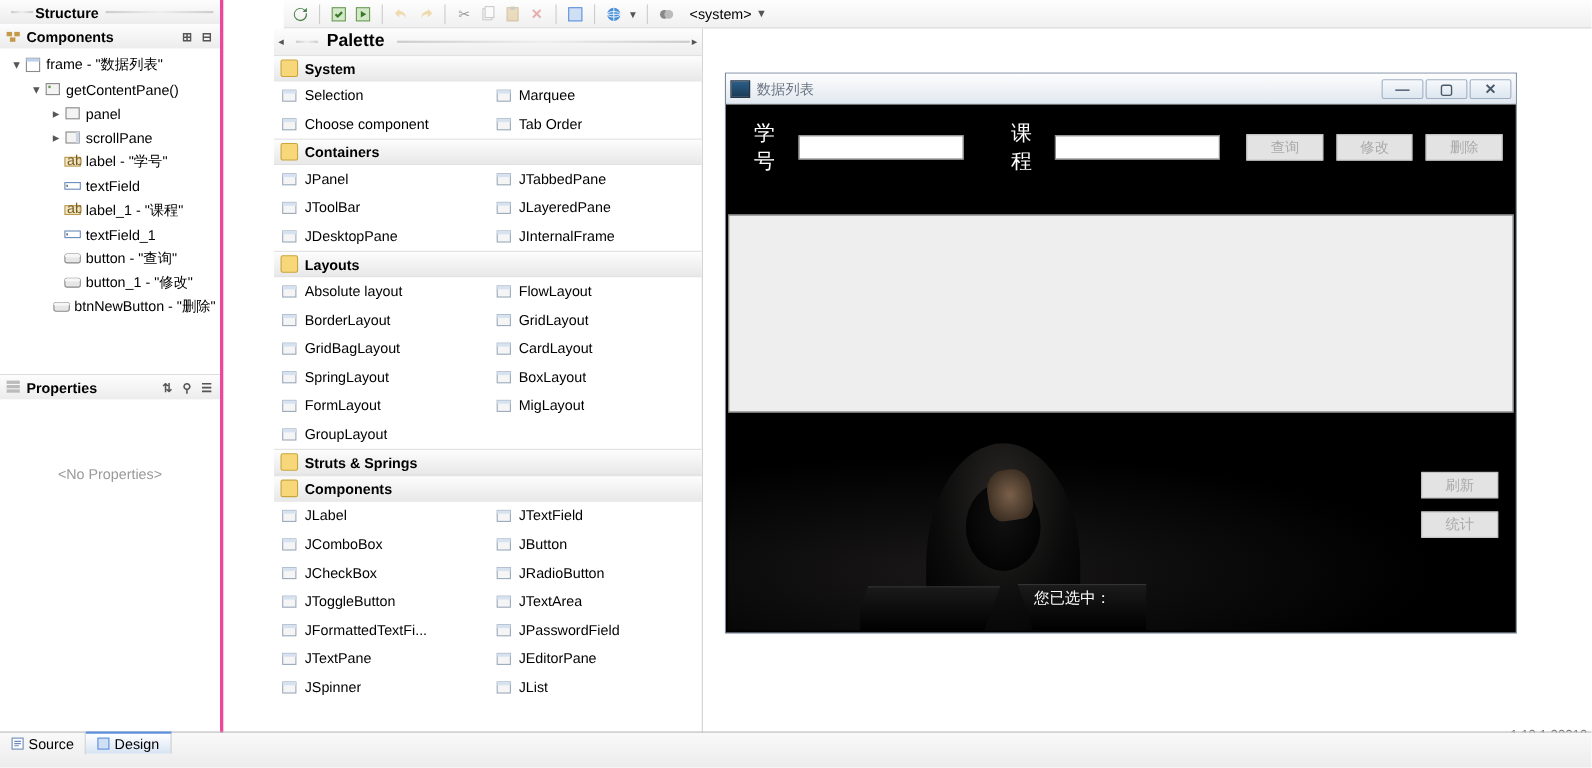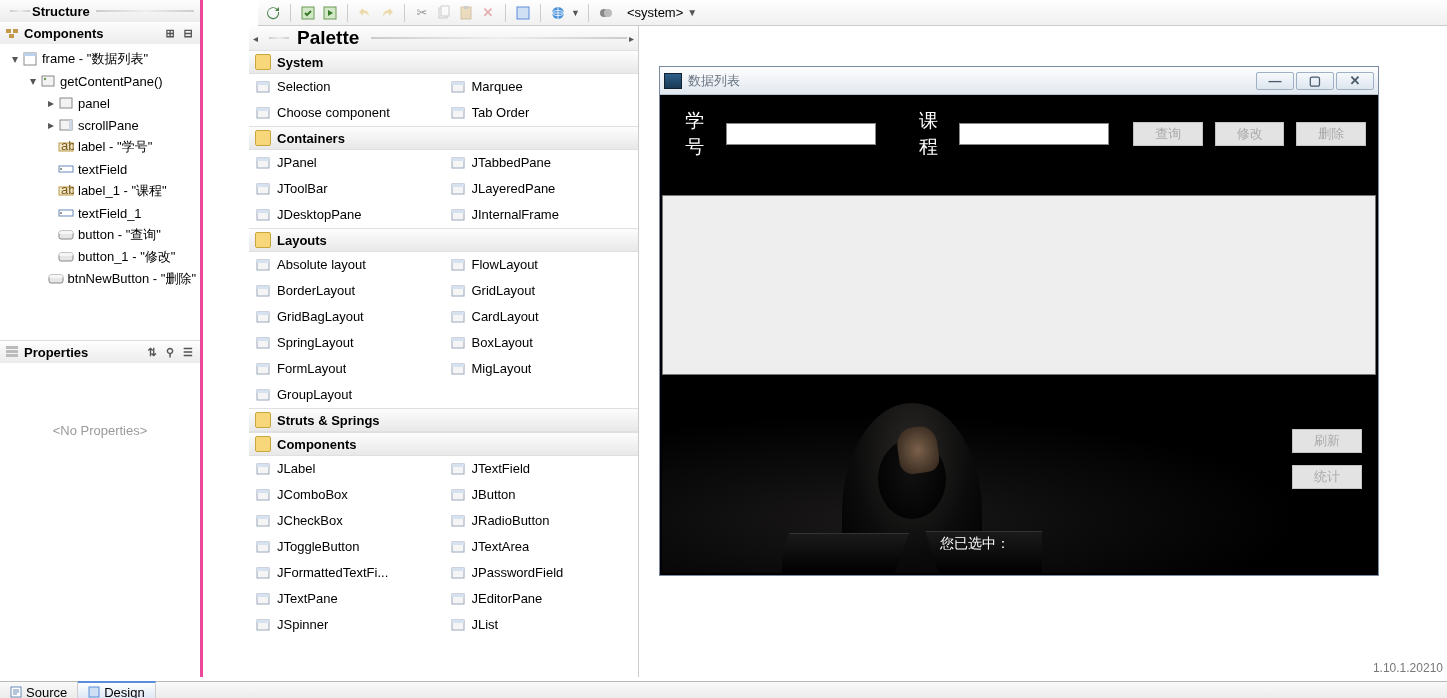--- a/index.html
+++ b/index.html
@@ -26,21 +26,21 @@
 .tree-row .ic { width: 16px; height: 16px; margin-right: 4px; display: inline-flex; align-items: center; justify-content: center; }
 .tree-row .lbl { color: #000; }
 
 .props { position: absolute; left: 0; top: 340px; right: 0; bottom: 0; border-top: 1px solid #ddd; }
 .props-body { padding: 60px 0; text-align: center; color: #9a9a9a; }
 
 
 .mid-col { position: absolute; left: 249px; top: 26px; width: 390px; bottom: 21px; border-right: 1px solid #ccc; background: #fff; display: flex; flex-direction: column; }
 .palette-head { height: 24px; display: flex; align-items: center; padding: 0 4px; background: linear-gradient(#fdfdfd,#eee); }
 .palette-head .arrow-l { width: 10px; font-size: 10px; color: #555; }
-.palette-head .title { font-weight: bold; font-size: 19px; margin: 0 6px; }
+.palette-head .title { font-weight: bold; font-size: 16px; margin: 0 6px; }
 .palette-head .arrow-r { margin-left: auto; font-size: 10px; color: #555; }
 
 .palette-scroll { flex: 1; overflow-y: auto; overflow-x: hidden; position: relative; }
 .cat-header { background: linear-gradient(#fdfdfd,#e8e8e8); height: 24px; display: flex; align-items: center; padding-left: 6px; font-weight: bold; border-top: 1px solid #e0e0e0; border-bottom: 1px solid #e0e0e0; }
 .cat-header .folder { width: 16px; height: 16px; margin-right: 6px; background: #f7d77a; border: 1px solid #c9a63c; border-radius: 2px; }
 .cat-grid { display: grid; grid-template-columns: 1fr 1fr; }
 .pal-item { height: 26px; display: flex; align-items: center; padding-left: 6px; border-bottom: 1px solid transparent; }
 .pal-item .glyph { width: 16px; height: 16px; margin-right: 6px; display: inline-flex; align-items: center; justify-content: center; }
 .pal-item .t { overflow: hidden; text-overflow: ellipsis; white-space: nowrap; }
 
@@ -65,21 +65,21 @@
 .search-row input { width: 150px; height: 22px; background: #fff; border: 1px solid #888; padding: 0 4px; font-size: 13px; }
 .btn-gray { width: 70px; height: 24px; background: #e3e3e3; border: 1px solid #c4c4c4; color: #aaa; text-align: center; line-height: 22px; cursor: pointer; }
 .scrollpane { position: absolute; top: 100px; left: 2px; right: 2px; height: 180px; background: #eeeeee; border: 1px solid #777; overflow-y: scroll; }
 .bottom-panel { position: absolute; left: 2px; right: 2px; top: 300px; bottom: 2px; background: radial-gradient(ellipse at 30% 70%, #1a1818 0%, #000 60%); }
 .side-btns { position: absolute; right: 16px; top: 334px; display: flex; flex-direction: column; gap: 12px; }
 .status-txt { position: absolute; left: 280px; top: 440px; color: #fff; font-size: 14px; }
 
 .version { position: absolute; right: 4px; bottom: 2px; color: #777; font-size: 12px; }
 
 
-.bottom-tabs { position: absolute; left: 0; bottom: 0; right: 0; height: 17px; background: linear-gradient(#f9f9f9,#ececec); border-top: 1px solid #b8b8b8; display: flex; }
+.bottom-tabs { position: absolute; left: 0; bottom: 0; right: 0; height: 33px; background: linear-gradient(#f9f9f9,#ececec); border-top: 1px solid #b8b8b8; display: flex; }
 .btab { height: 20px; padding: 0 10px; display: flex; align-items: center; gap: 4px; border-right: 1px solid #ccc; color: #000; }
 .btab.active { background: linear-gradient(#fff,#d7e3f4); border-top: 2px solid #5a8edc; margin-top: -1px; }
 .btab .ic { width: 12px; height: 12px; }
 
 
 .figure-wrap { position: absolute; left: 120px; bottom: 0; width: 260px; height: 180px; overflow: hidden; }
 .hood { position: absolute; left: 60px; bottom: 0; width: 140px; height: 170px; background: radial-gradient(ellipse at 50% 30%, #2a2826 0%, #0b0b0b 60%, #000 100%); border-radius: 70px 70px 40px 40px / 110px 110px 40px 40px; }
 .face-shadow { position: absolute; left: 96px; bottom: 54px; width: 68px; height: 80px; background: radial-gradient(ellipse at 50% 40%, #111 0%, #000 90%); border-radius: 50%; }
 .hand { position: absolute; left: 116px; bottom: 100px; width: 40px; height: 46px; background: radial-gradient(ellipse at 50% 50%, #7a604a 0%, #3a2d21 80%); border-radius: 40% 40% 30% 30%; transform: rotate(-8deg); }
 .laptop-l { position: absolute; left: 0; bottom: 0; width: 120px; height: 40px; background: linear-gradient(#1a1a1a,#000); transform: skewX(-20deg); border-top: 1px solid #333; }

